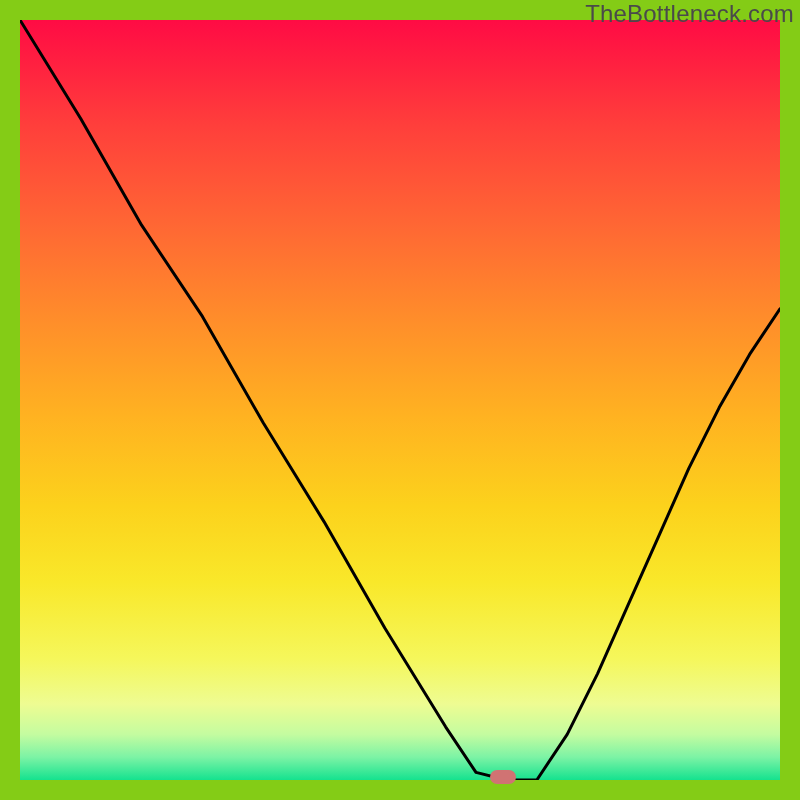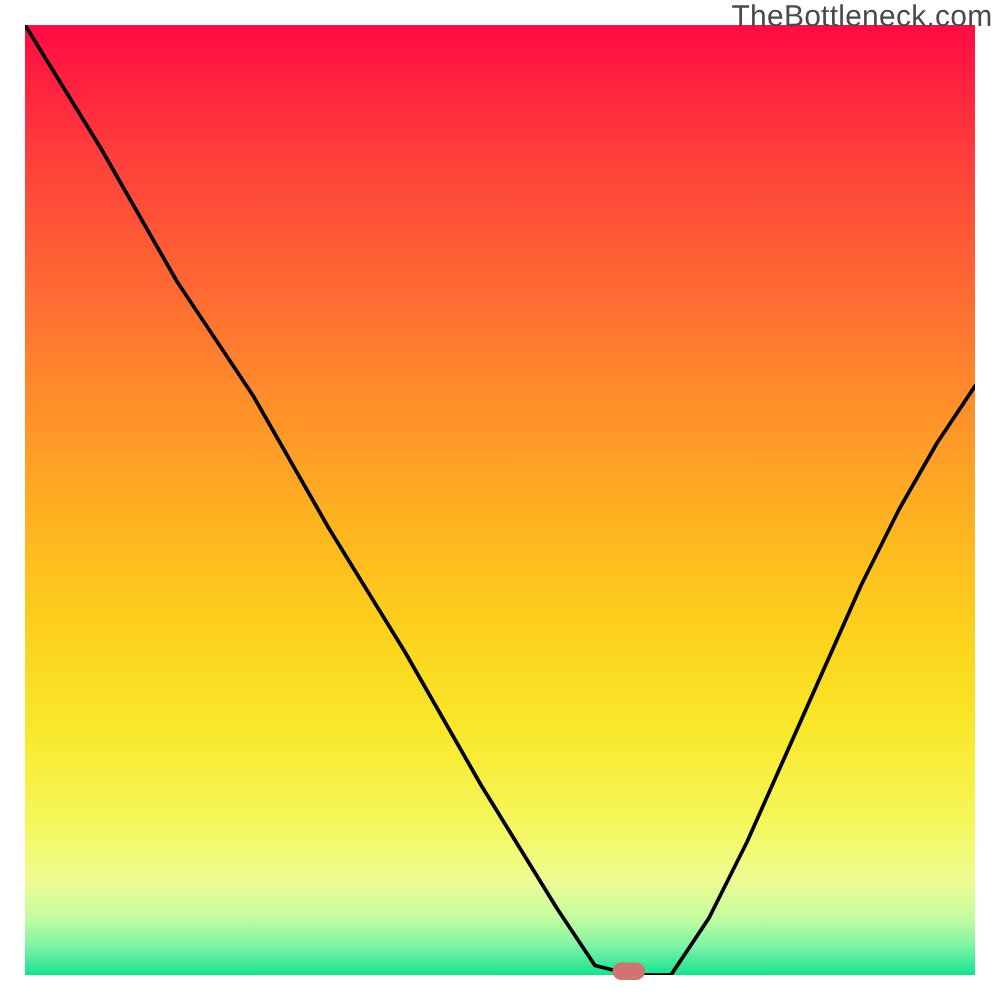--- a/index.html
+++ b/index.html
@@ -9,21 +9,21 @@
     height: 800px;
     background: #000;
     overflow: hidden;
   }
   .frame {
     position: absolute;
     left: 0;
     top: 0;
     width: 800px;
     height: 800px;
-    background: #ffffff;
+    background: #84cc16;
   }
   .plot {
     position: absolute;
     left: 20px;
     top: 20px;
     width: 760px;
     height: 760px;
     background: linear-gradient(
       to bottom,
       #ff0b44 0%,

